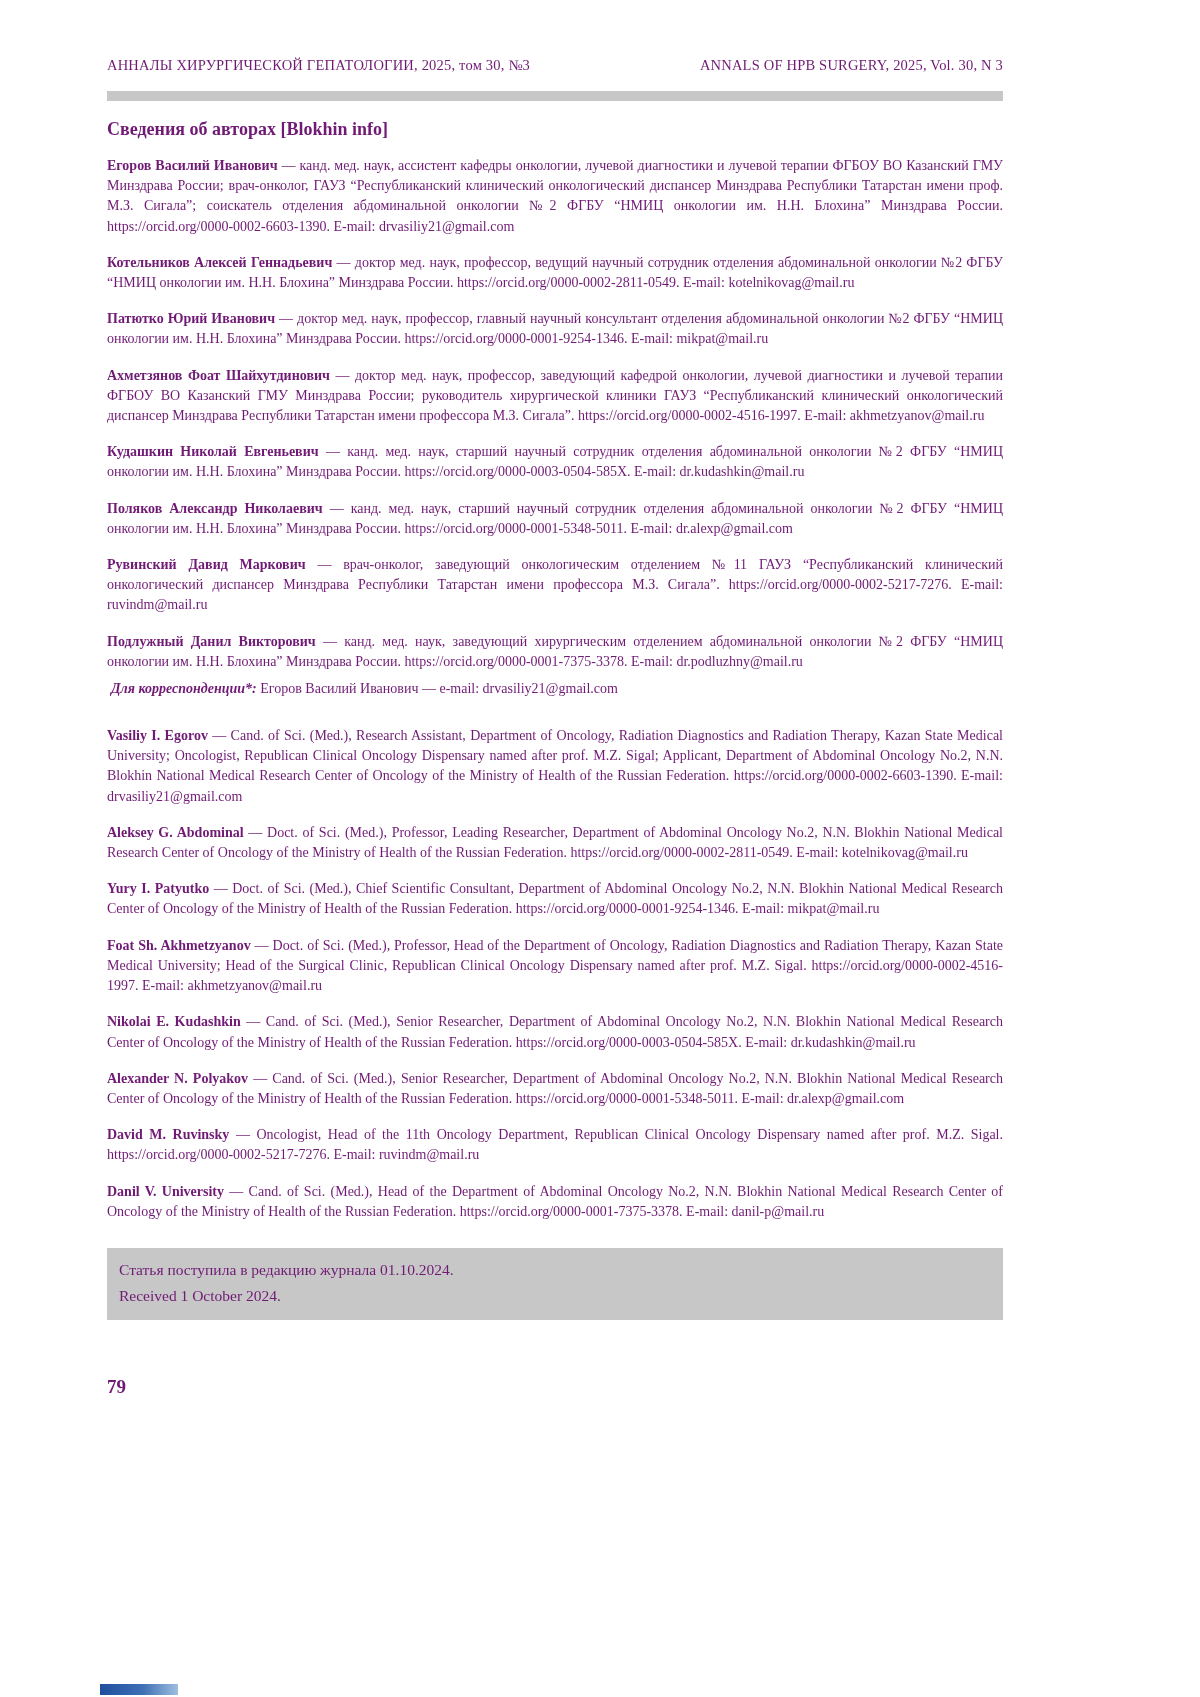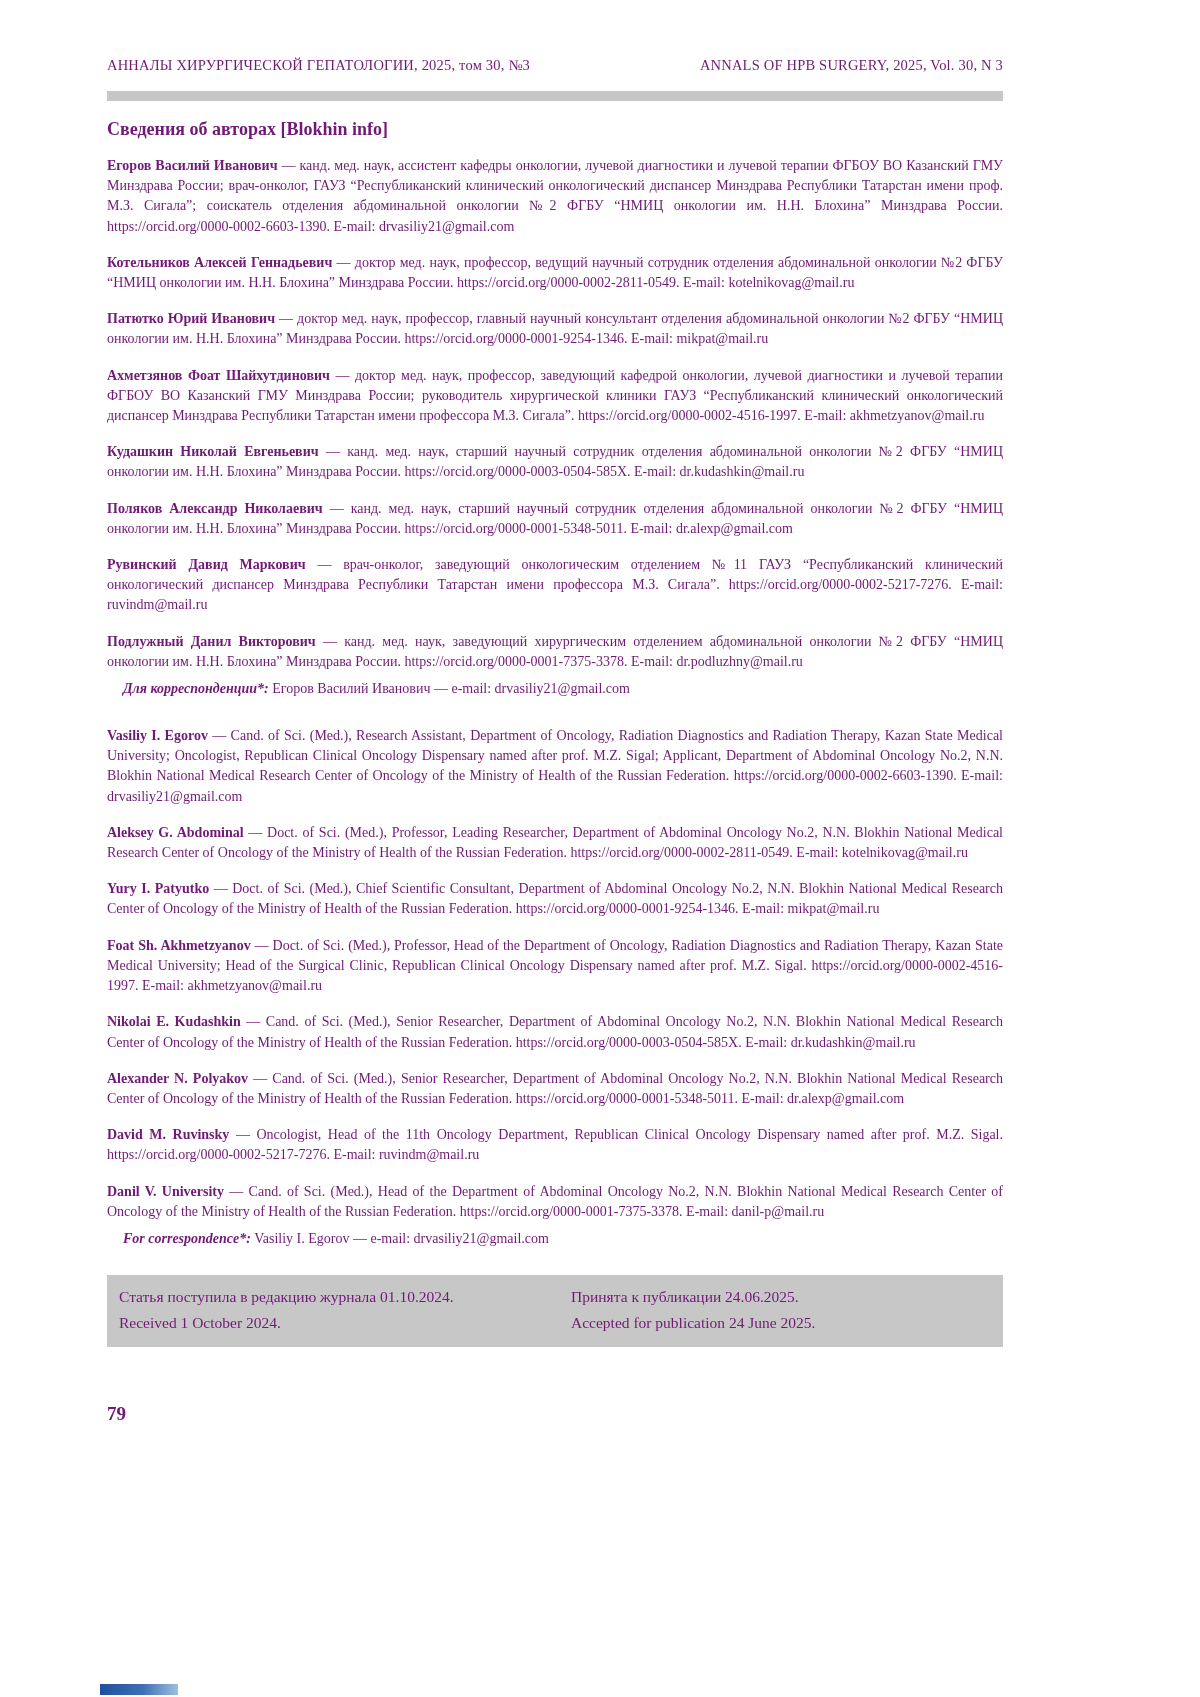--- a/index.html
+++ b/index.html
@@ -38,21 +38,21 @@
     margin: 18px 0 9px 0;
   }
   .para {
     margin: 16px 0 3px 0;
     font-size: 14px;
     line-height: 20.2px;
     text-align: justify;
   }
   .author-name { font-weight: bold; }
   .correspondence {
-    margin: 7px 0 0 16px;
+    margin: 7px 0 0 4px;
     font-size: 14px;
     line-height: 20px;
   }
   .correspondence .label {
     font-weight: bold;
     font-style: italic;
   }
   #authors-en { margin-top: 27px; }
   .footer-box {
     margin-top: 26px;
@@ -112,32 +112,25 @@
         <p class="para"><span class="author-name">Vasiliy I. Egorov</span><span> — Cand. of Sci. (Med.), Research Assistant, Department of Oncology, Radiation Diagnostics and Radiation Therapy, Kazan State Medical University; Oncologist, Republican Clinical Oncology Dispensary named after prof. M.Z. Sigal; Applicant, Department of Abdominal Oncology No.2, N.N. Blokhin National Medical Research Center of Oncology of the Ministry of Health of the Russian Federation. https://orcid.org/0000-0002-6603-1390. E-mail: drvasiliy21@gmail.com</span></p>
         <p class="para"><span class="author-name">Aleksey G. Abdominal</span><span> — Doct. of Sci. (Med.), Professor, Leading Researcher, Department of Abdominal Oncology No.2, N.N. Blokhin National Medical Research Center of Oncology of the Ministry of Health of the Russian Federation. https://orcid.org/0000-0002-2811-0549. E-mail: kotelnikovag@mail.ru</span></p>
         <p class="para"><span class="author-name">Yury I. Patyutko</span><span> — Doct. of Sci. (Med.), Chief Scientific Consultant, Department of Abdominal Oncology No.2, N.N. Blokhin National Medical Research Center of Oncology of the Ministry of Health of the Russian Federation. https://orcid.org/0000-0001-9254-1346. E-mail: mikpat@mail.ru</span></p>
         <p class="para"><span class="author-name">Foat Sh. Akhmetzyanov</span><span> — Doct. of Sci. (Med.), Professor, Head of the Department of Oncology, Radiation Diagnostics and Radiation Therapy, Kazan State Medical University; Head of the Surgical Clinic, Republican Clinical Oncology Dispensary named after prof. M.Z. Sigal. https://orcid.org/0000-0002-4516-1997. E-mail: akhmetzyanov@mail.ru</span></p>
         <p class="para"><span class="author-name">Nikolai E. Kudashkin</span><span> — Cand. of Sci. (Med.), Senior Researcher, Department of Abdominal Oncology No.2, N.N. Blokhin National Medical Research Center of Oncology of the Ministry of Health of the Russian Federation. https://orcid.org/0000-0003-0504-585X. E-mail: dr.kudashkin@mail.ru</span></p>
         <p class="para"><span class="author-name">Alexander N. Polyakov</span><span> — Cand. of Sci. (Med.), Senior Researcher, Department of Abdominal Oncology No.2, N.N. Blokhin National Medical Research Center of Oncology of the Ministry of Health of the Russian Federation. https://orcid.org/0000-0001-5348-5011. E-mail: dr.alexp@gmail.com</span></p>
         <p class="para"><span class="author-name">David M. Ruvinsky</span><span> — Oncologist, Head of the 11th Oncology Department, Republican Clinical Oncology Dispensary named after prof. M.Z. Sigal. https://orcid.org/0000-0002-5217-7276. E-mail: ruvindm@mail.ru</span></p>
         <p class="para"><span class="author-name">Danil V. University</span><span> — Cand. of Sci. (Med.), Head of the Department of Abdominal Oncology No.2, N.N. Blokhin National Medical Research Center of Oncology of the Ministry of Health of the Russian Federation. https://orcid.org/0000-0001-7375-3378. E-mail: danil-p@mail.ru</span></p>
       </div>
 
-    <p class="correspondence">
-      <span class="label">For correspondence*:</span><span> Vasiliy I. Egorov — e-mail: drvasiliy21@gmail.com</span>
-    </p>
 
     <div class="footer-box">
       <div class="fb-col-left">
         <div>Статья поступила в редакцию журнала 01.10.2024.</div>
         <div>Received 1 October 2024.</div>
-      </div>
-      <div class="fb-col-right">
-        <div>Принята к публикации 24.06.2025.</div>
-        <div>Accepted for publication 24 June 2025.</div>
       </div>
     </div>
 
     <div class="page-number">79</div>
 
   </div>
 
   <div class="bottom-bar"></div>
 </div>
 

